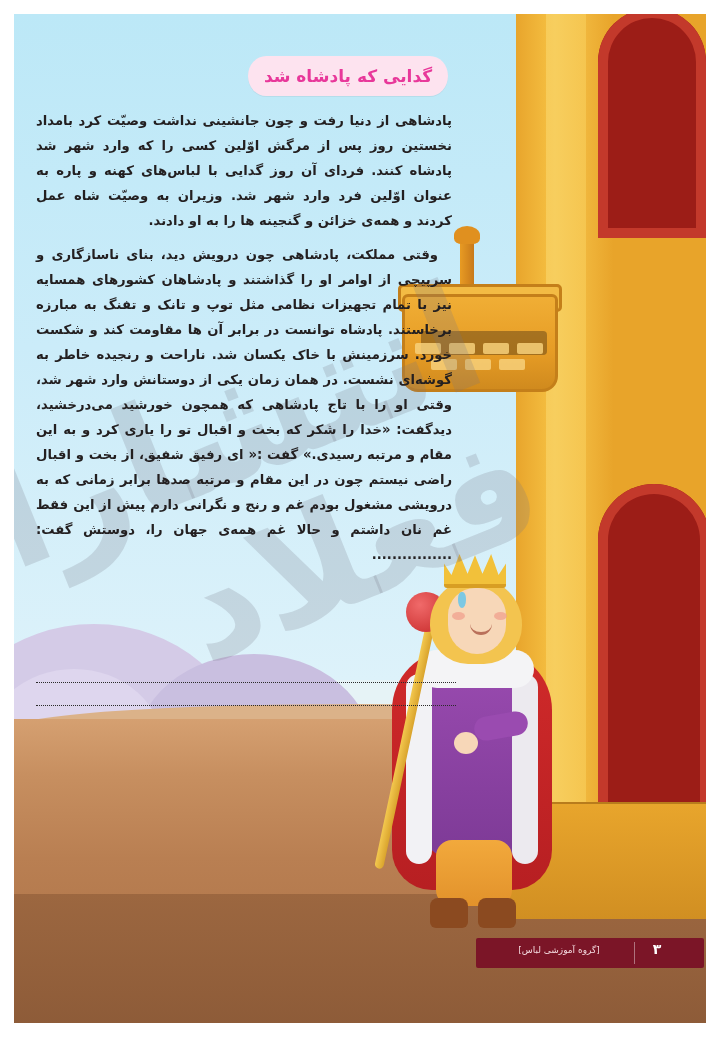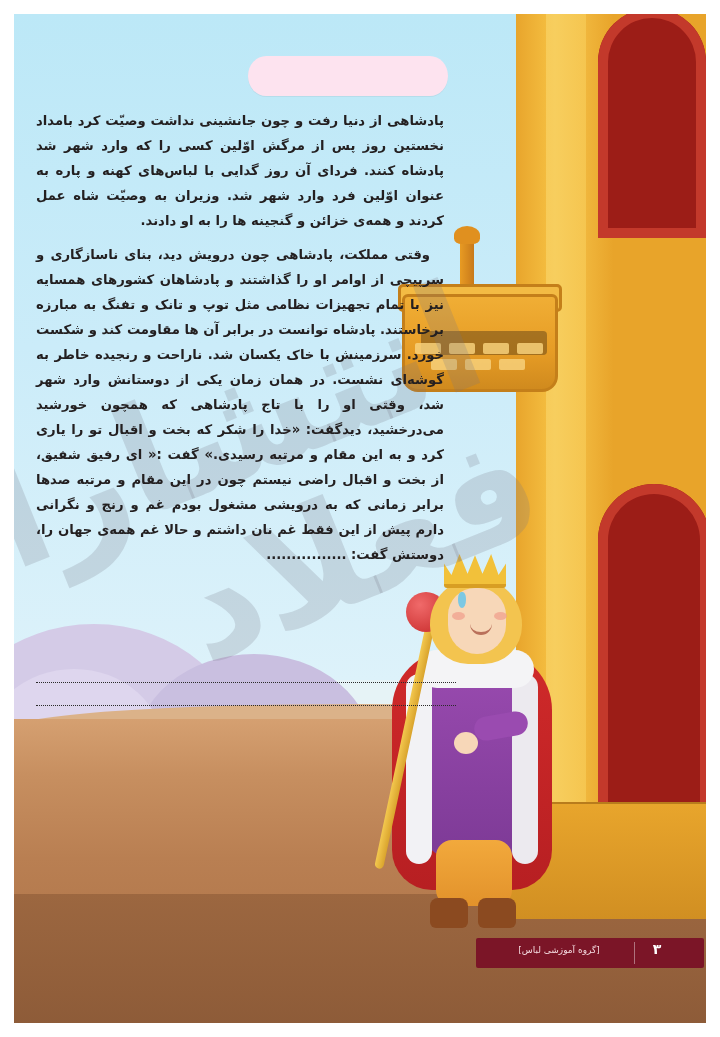--- a/index.html
+++ b/index.html
@@ -276,21 +276,21 @@
     left: 36px;
     top: 108px;
     width: 420px;
     direction: rtl;
     text-align: justify;
     color: #231f20;
     font-size: 13.2px;
     line-height: 25px;
     font-weight: bold;
   }
-  .body-text p { margin: 0 12px 9px 0; }
+  .body-text p { margin: 0 4px 9px 0; }
   .body-text p.indent { text-indent: 14px; }
 
   .dotted-lines {
     position: absolute;
     left: 36px;
     top: 660px;
     width: 420px;
   }
   .dline {
     height: 22px;
@@ -396,20 +396,21 @@
       <div class="cheek l"></div>
       <div class="cheek r"></div>
       <div class="mouth"></div>
       <div class="crown"></div>
     </div>
 
     <div class="watermark">انتشارات فعلاد</div>
   </div>
 
   <div class="title-badge"></div>
+  <div class="title-text">گدایی که پادشاه شد</div>
 
   <div class="body-text">
     <p>پادشاهی از دنیا رفت و چون جانشینی نداشت وصیّت کرد بامداد نخستین روز پس از مرگش اوّلین کسی را که وارد شهر شد پادشاه کنند. فردای آن روز گدایی با لباس‌های کهنه و پاره به عنوان اوّلین فرد وارد شهر شد. وزیران به وصیّت شاه عمل کردند و همه‌ی خزائن و گنجینه ها را به او دادند.</p>
     <p class="indent">وقتی مملکت، پادشاهی چون درویش دید، بنای ناسازگاری و سرپیچی از اوامر او را گذاشتند و پادشاهان کشورهای همسایه نیز با تمام تجهیزات نظامی مثل توپ و تانک و تفنگ به مبارزه برخاستند. پادشاه توانست در برابر آن ها مقاومت کند و شکست خورد. سرزمینش با خاک یکسان شد. ناراحت و رنجیده خاطر به گوشه‌ای نشست. در همان زمان یکی از دوستانش وارد شهر شد، وقتی او را با تاج پادشاهی که همچون خورشید می‌درخشید، دیدگفت: «خدا را شکر که بخت و اقبال تو را یاری کرد و به این مقام و مرتبه رسیدی.» گفت :« ای رفیق شفیق، از بخت و اقبال راضی نیستم چون در این مقام و مرتبه صدها برابر زمانی که به درویشی مشغول بودم غم و رنج و نگرانی دارم پیش از این فقط غم نان داشتم و حالا غم همه‌ی جهان را، دوستش گفت: ................</p>
   </div>
 
   <div class="dotted-lines">
     <div class="dline"></div>
     <div class="dline"></div>
   </div>

